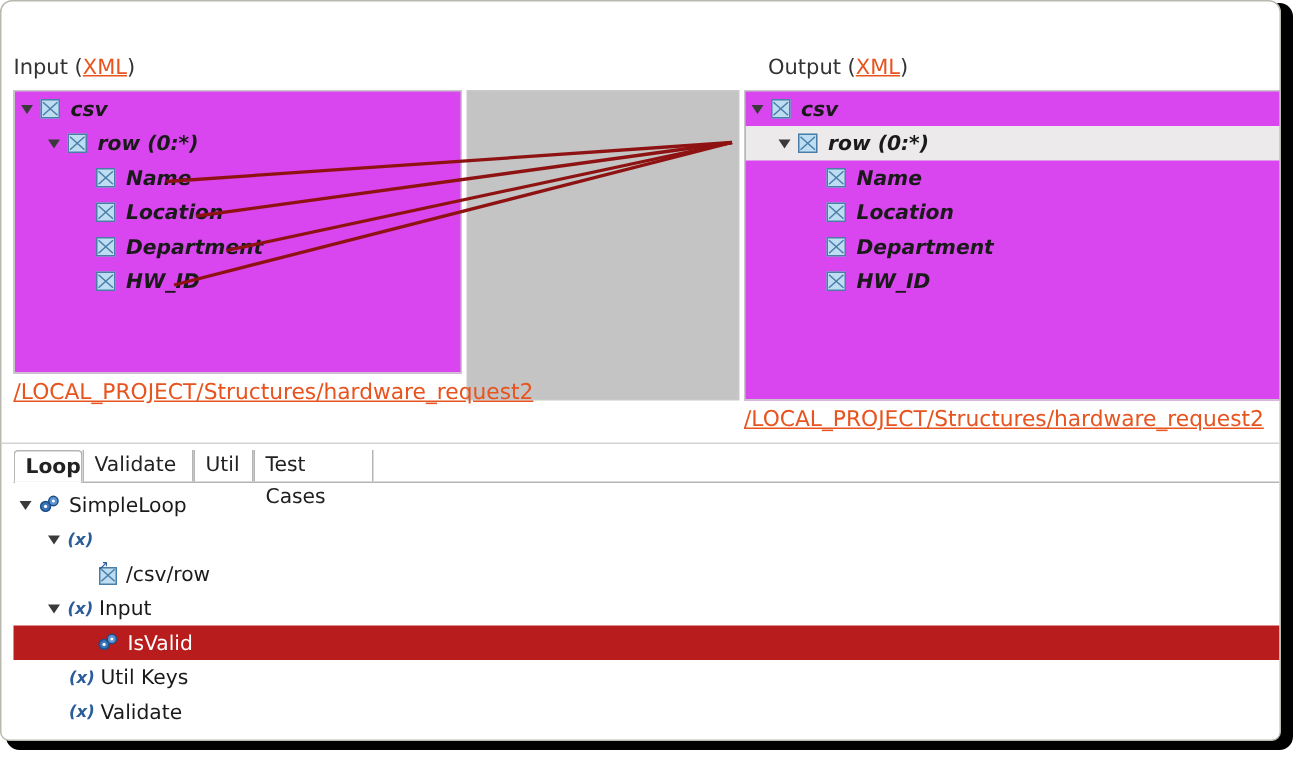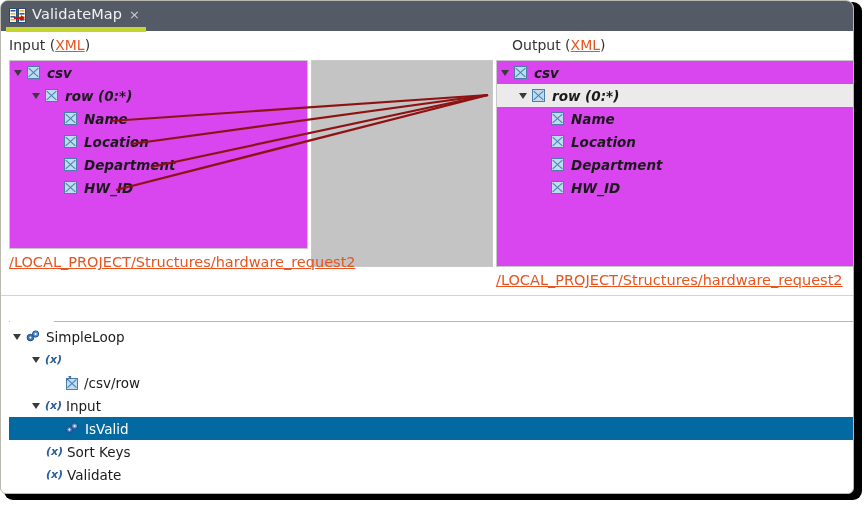--- a/index.html
+++ b/index.html
@@ -231,21 +231,21 @@
   }
   .brow {
     position: relative;
     height: 23px;
     display: flex;
     align-items: center;
     font-size: 13.5px;
     color: #1a1a1a;
     white-space: nowrap;
   }
-  .brow.hl { background: #0369a1; }
+  .brow.hl { background: #b91c1c; }
   .brow.hl .brow-label { color: #ffffff; }
   .gear-ico {
     width: 14px; height: 13px;
     margin-right: 6px;
     flex: none;
     position: relative;
   }
   .fx-ico {
     width: 15px; height: 14px;
     margin-right: 6px;
@@ -290,41 +290,20 @@
 </style>
 </head>
 <body>
 
 <div id="root">
 
   <div class="win-shadow"></div>
 
   <div class="win-body">
 
-    <div class="titlebar">
-      <div class="tab-active"></div>
-      <div class="app-icon">
-        <svg width="17" height="16" viewBox="0 0 17 16">
-          <rect x="0.5" y="0.5" width="7" height="14" fill="#ffffff" stroke="#2c4a6e"></rect>
-          <rect x="1.5" y="2" width="5" height="1.6" fill="#2c5d9b"></rect>
-          <rect x="1.5" y="5" width="5" height="1.6" fill="#e8b53a"></rect>
-          <rect x="1.5" y="8" width="5" height="1.6" fill="#2c5d9b"></rect>
-          <rect x="1.5" y="11" width="5" height="1.6" fill="#e8b53a"></rect>
-          <rect x="9.5" y="0.5" width="7" height="14" fill="#ffffff" stroke="#2c4a6e"></rect>
-          <rect x="10.5" y="2" width="5" height="1.6" fill="#e8b53a"></rect>
-          <rect x="10.5" y="5" width="5" height="1.6" fill="#2c5d9b"></rect>
-          <rect x="10.5" y="8" width="5" height="1.6" fill="#e8b53a"></rect>
-          <rect x="10.5" y="11" width="5" height="1.6" fill="#2c5d9b"></rect>
-          <path d="M5 9 L12 9 L12 7 L16 10 L12 13 L12 11 L5 11 Z" fill="#d01010"></path>
-        </svg>
-      </div>
-      <div class="tab-title">ValidateMap</div>
-      <div class="tab-close">×</div>
-      <div class="tab-accent"></div>
-    </div>
 
     <div class="panel-label" style="left:8px; top:36px;">
       <span>Input (</span><span class="lnk">XML</span><span>)</span>
     </div>
     <div class="panel-label" style="left:511px; top:36px;">
       <span>Output (</span><span class="lnk">XML</span><span>)</span>
     </div>
 
     <div class="tree-panel" id="input-panel">
         <div class="tree-row">
@@ -413,20 +392,26 @@
         <line x1="130" y1="88" x2="487" y2="39" stroke="#8f1212" stroke-width="2.2"></line>
         <line x1="150" y1="111" x2="487" y2="39" stroke="#8f1212" stroke-width="2.2"></line>
         <line x1="115" y1="134" x2="487" y2="39" stroke="#8f1212" stroke-width="2.2"></line>
       </svg>
 
     <div class="path-link" id="input-path">/LOCAL_PROJECT/Structures/hardware_request2</div>
     <div class="path-link" id="output-path">/LOCAL_PROJECT/Structures/hardware_request2</div>
 
     <div class="hsep"></div>
     <div class="tab-underline"></div>
+    <div id="tabstrip">
+        <div class="btab active" style="left: 0px; width: 46px; background: rgb(255, 255, 255);">Loop</div>
+        <div class="btab" style="left: 46px; width: 74px;">Validate</div>
+        <div class="btab" style="left: 120px; width: 40px;">Util</div>
+        <div class="btab" style="left: 160px; width: 80px;">Test Cases</div>
+      </div>
 
     <div id="bottom-tree">
         <div class="brow">
           <span class="indent" style="width: 4px;"></span>
           <span class="twisty"></span>
           <span class="gear-ico"><svg width="14" height="13" viewBox="0 0 14 13">
               <circle cx="4.4" cy="7.6" r="3.3" fill="#3a74ba" stroke="#1d4d87"></circle>
               <circle cx="4.4" cy="7.6" r="1.1" fill="#ffffff"></circle>
               <circle cx="9.6" cy="4.0" r="3.1" fill="#5a93d0" stroke="#1d4d87"></circle>
               <circle cx="9.6" cy="4.0" r="1.0" fill="#ffffff"></circle>
@@ -461,21 +446,21 @@
               <circle cx="4.4" cy="7.6" r="1.1" fill="#ffffff"></circle>
               <circle cx="9.6" cy="4.0" r="3.1" fill="#5a93d0" stroke="#1d4d87"></circle>
               <circle cx="9.6" cy="4.0" r="1.0" fill="#ffffff"></circle>
             </svg></span>
           <span class="brow-label">IsValid</span>
         </div>
         <div class="brow">
           <span class="indent" style="width: 23px;"></span>
           <span class="twisty-pad"></span>
           <span class="fx-ico">(x)</span>
-          <span class="brow-label">Sort Keys</span>
+          <span class="brow-label">Util Keys</span>
         </div>
         <div class="brow">
           <span class="indent" style="width: 23px;"></span>
           <span class="twisty-pad"></span>
           <span class="fx-ico">(x)</span>
           <span class="brow-label">Validate</span>
         </div>
       </div>
 
   <div class="tab-underline-gap" style="left: 9px; width: 44px;"></div>

